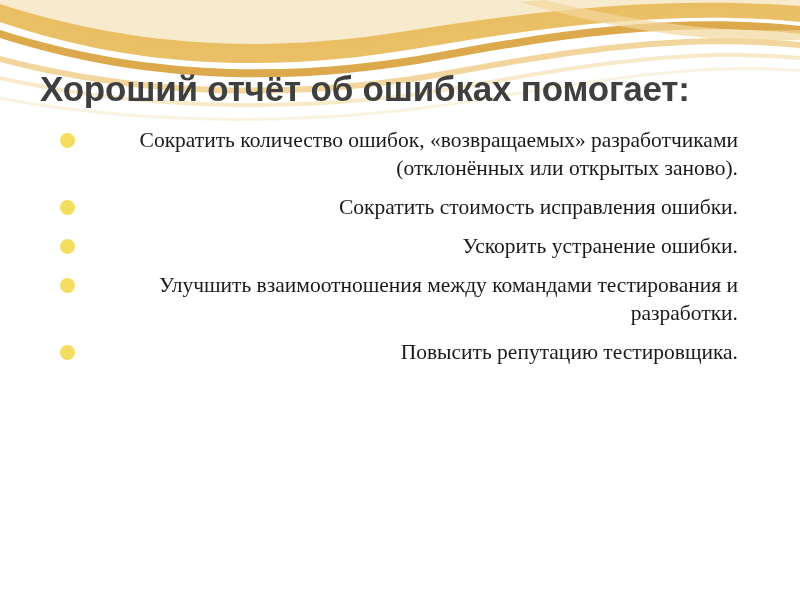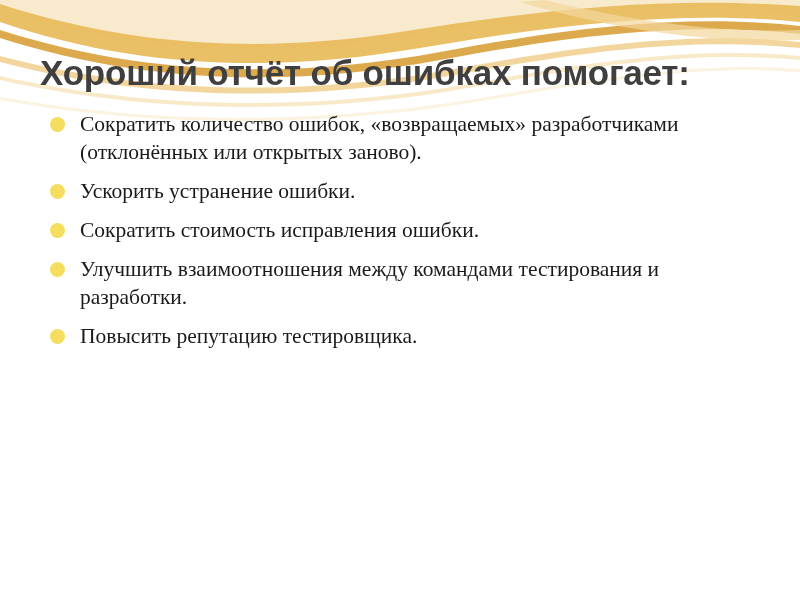--- a/index.html
+++ b/index.html
@@ -24,36 +24,37 @@
     position: absolute;
     top: 0;
     left: 0;
     width: 800px;
     height: 130px;
     pointer-events: none;
   }
   .content {
     position: absolute;
     left: 40px;
-    top: 52px;
+    top: 68px;
     width: 716px;
   }
   .title {
     font-family: "Liberation Sans", sans-serif;
     font-weight: bold;
     font-size: 35px;
     line-height: 1.18;
     color: #3f3f3f;
     margin: 0 0 18px 0;
     letter-spacing: -0.2px;
   }
   .bullets {
     list-style: none;
-    margin: 8px;
+    margin: 18px;
     padding: 0;
+    text-align: right;
   }
   .bullet {
     position: relative;
     padding-left: 32px;
     margin-bottom: 11px;
     font-family: "Liberation Serif", serif;
     font-size: 21.5px;
     line-height: 1.30;
     color: #1a1a1a;
   }
@@ -86,25 +87,25 @@
   <div class="content">
     <h1 class="title">Хороший отчёт об ошибках помогает:</h1>
 
     <ul class="bullets">
       <li class="bullet">
         <span class="dot"></span>
         <span>Сократить количество ошибок, «возвращаемых» разработчиками (отклонённых или открытых заново).</span>
       </li>
       <li class="bullet">
         <span class="dot"></span>
-        <span>Ускорить устранение ошибки.</span>
+        <span>Сократить стоимость исправления ошибки.</span>
       </li>
       <li class="bullet">
         <span class="dot"></span>
-        <span>Сократить стоимость исправления ошибки.</span>
+        <span>Ускорить устранение ошибки.</span>
       </li>
       <li class="bullet">
         <span class="dot"></span>
         <span>Улучшить взаимоотношения между командами тестирования и разработки.</span>
       </li>
       <li class="bullet">
         <span class="dot"></span>
         <span>Повысить репутацию тестировщика.</span>
       </li>
     </ul>

